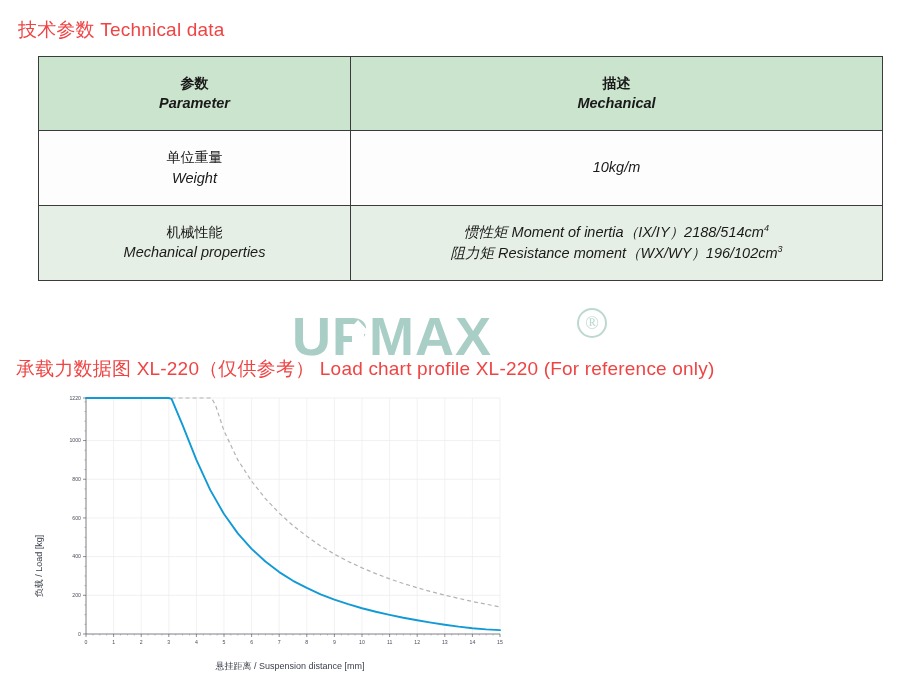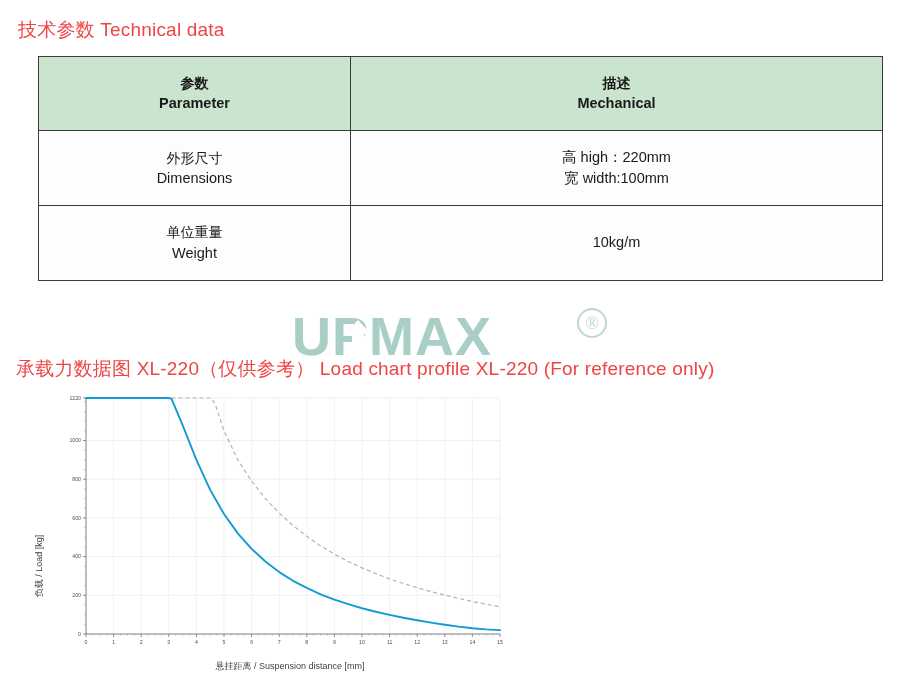--- a/index.html
+++ b/index.html
@@ -48,21 +48,21 @@
     background: #cbe4cd;
     font-weight: bold;
     font-size: 15px;
     height: 40px;
   }
   .tech-table .col-param { width: 299px; }
   .tech-table tr.shade td { background: #e6efe6; }
   .tech-table tr.plain td { background: #fdfdfd; }
   .cell-line { display: block; }
   .cell-line.cn { font-size: 14px; }
-  .cell-line.en { font-size: 14.5px; }
+  .cell-line.en { font-size: 14.5px; font-style: italic; }
   sup { font-size: 9px; vertical-align: super; }
 
   
   #watermark {
     position: absolute;
     left: 292px;
     top: 306px;
     width: 330px;
     height: 62px;
     pointer-events: none;
@@ -104,35 +104,35 @@
       </th>
       <th>
         <span class="cell-line cn">描述</span>
         <span class="cell-line en">Mechanical</span>
       </th>
     </tr>
   </thead>
   <tbody>
     <tr class="plain">
       <td>
-        <span class="cell-line cn">外形尺寸</span>
-        <span class="cell-line en">Dimensions</span>
-      </td>
-      <td>
-        <span class="cell-line en">高 high：220mm</span>
-        <span class="cell-line en">宽 width:100mm</span>
-      </td>
-    </tr>
-    <tr class="plain">
-      <td>
         <span class="cell-line cn">单位重量</span>
         <span class="cell-line en">Weight</span>
       </td>
       <td>
         <span class="cell-line en">10kg/m</span>
+      </td>
+    </tr>
+    <tr class="shade">
+      <td>
+        <span class="cell-line cn">机械性能</span>
+        <span class="cell-line en">Mechanical properties</span>
+      </td>
+      <td>
+        <span class="cell-line en"><span>惯性矩 Moment of inertia（IX/IY）2188/514cm</span><sup>4</sup></span>
+        <span class="cell-line en"><span>阻力矩 Resistance moment（WX/WY）196/102cm</span><sup>3</sup></span>
       </td>
     </tr>
   </tbody>
 </table>
 
 <svg id="watermark" viewBox="0 0 330 62">
   <text x="0" y="49" font-family="Liberation Sans, sans-serif" font-size="54" font-weight="bold" fill="#a9cec5" letter-spacing="1">UPMAX</text>
 
   <g>
     <polygon points="66,14 79,28 72,28 72,50 60,50 60,28 53,28" fill="#ffffff"></polygon>

